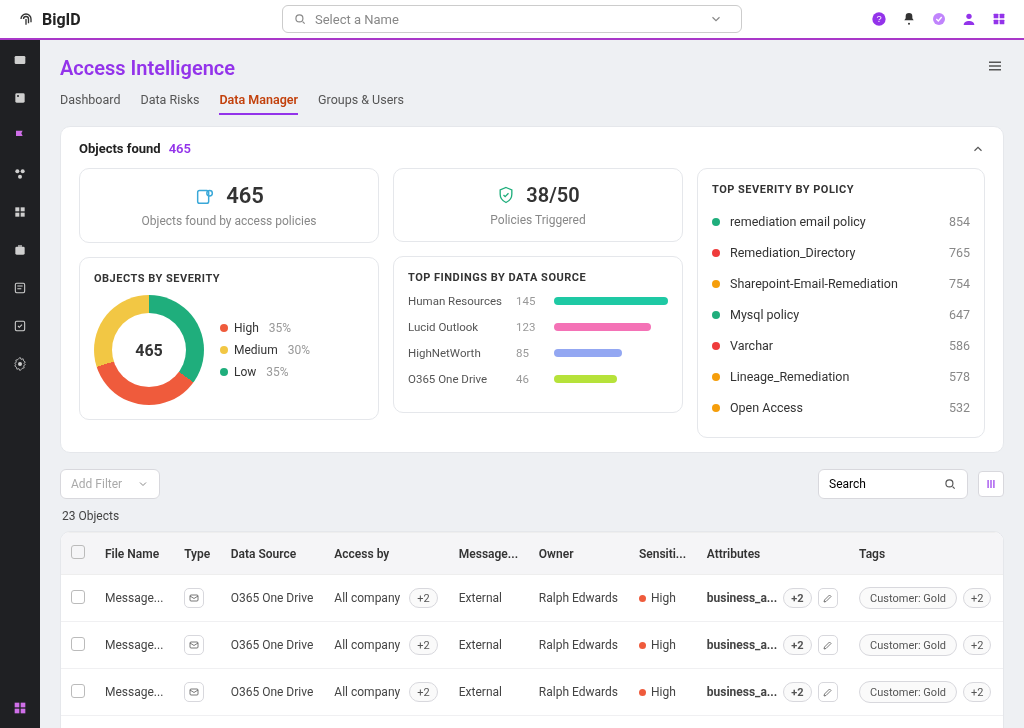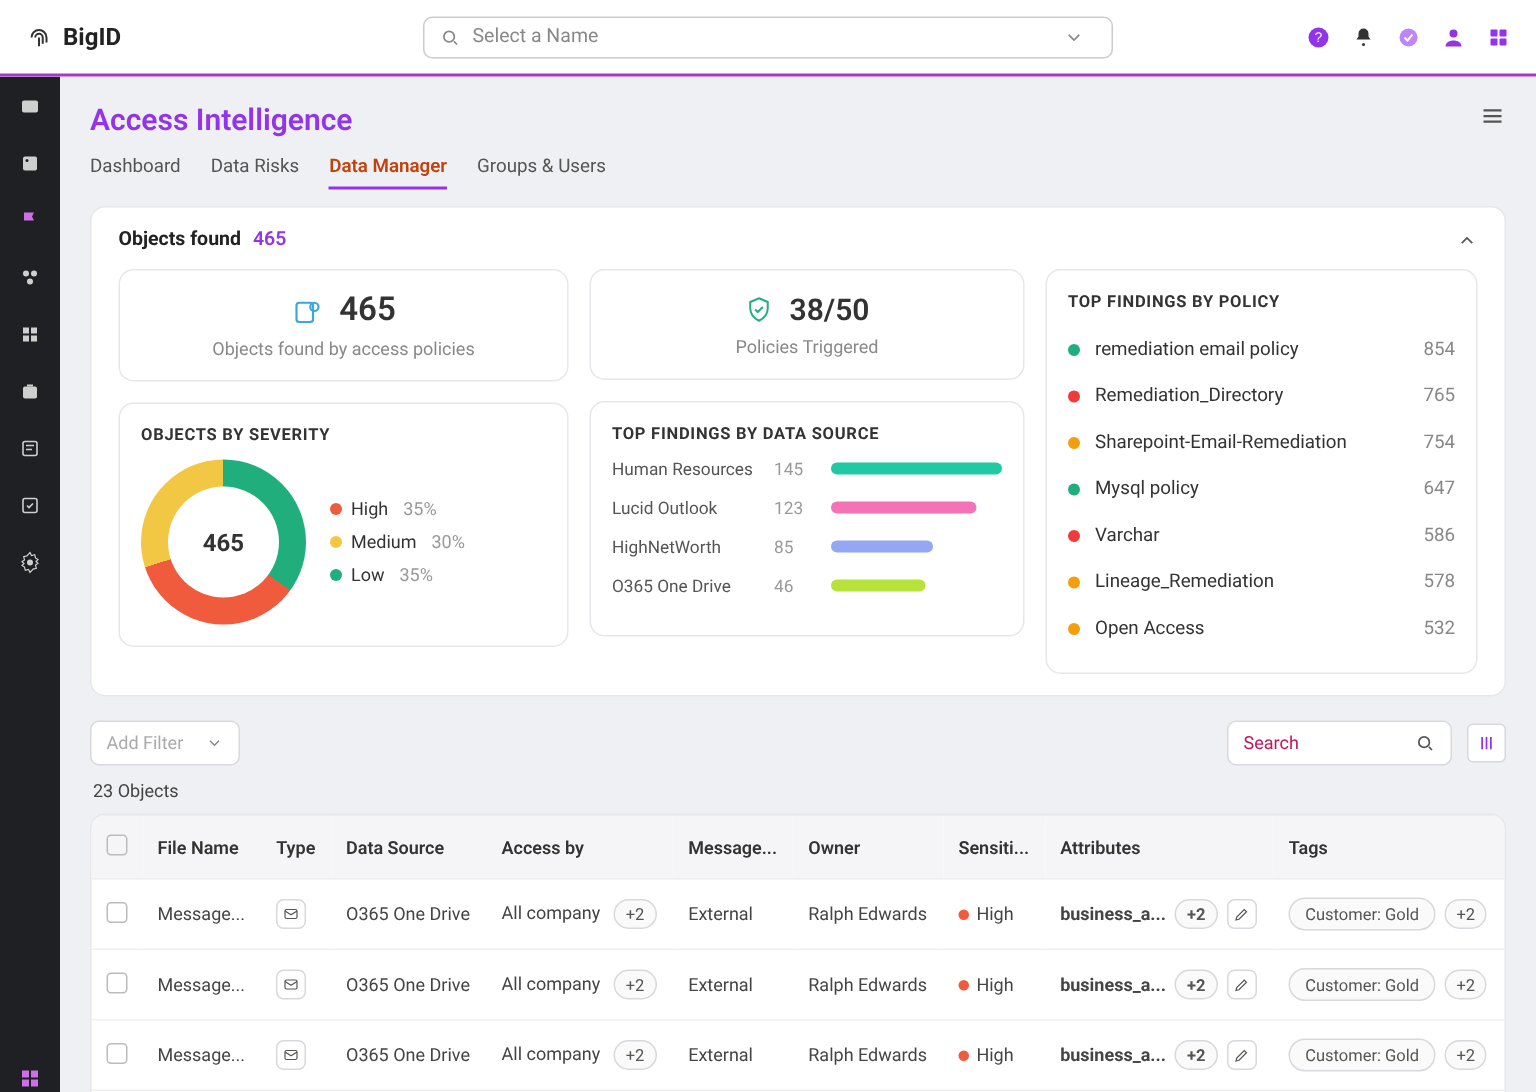--- a/index.html
+++ b/index.html
@@ -1,19 +1,19 @@
 <!DOCTYPE html>
 <html><head>
 <meta charset="utf-8">
 <style>
   * { box-sizing: border-box; margin: 0; padding: 0; }
   body { font-family: -apple-system, BlinkMacSystemFont, "Segoe UI", Roboto, sans-serif; background:#eef0f3; color:#333; font-size:13px; width:1024px; height:728px; overflow:hidden; }
 
   
-  .topbar { height:51px; background:#fff; border-bottom:2px solid #a938c9; display:flex; align-items:center; padding:0 16px; position:relative; }
+  .topbar { height:40px; background:#fff; border-bottom:2px solid #a938c9; display:flex; align-items:center; padding:0 16px; position:relative; }
   .logo { display:flex; align-items:center; gap:6px; font-weight:700; font-size:16px; color:#222;}
   .logo svg { width:20px; height:20px; }
   .search-name { position:absolute; left:50%; transform:translateX(-50%); width:460px; height:28px; border:1px solid #ccc; border-radius:6px; display:flex; align-items:center; padding:0 10px; color:#888; background:#fff;}
   .search-name svg { width:14px; height:14px; margin-right:8px; }
   .search-name .chev { margin-left:auto; }
   .top-icons { margin-left:auto; display:flex; gap:12px; align-items:center;}
   .ticon { width:18px; height:18px; display:flex;align-items:center;justify-content:center; color:#7e22ce;}
   .ticon.bell { color:#333;}
   .ticon svg{width:16px;height:16px;}
 
@@ -73,21 +73,21 @@
   .ds-row .bar{ height:8px; border-radius:4px;}
 
   .pol-card{ padding:14px;}
   .pol-row{ display:flex; align-items:center; gap:10px; font-size:12.5px; color:#333; padding:8px 0;}
   .pol-row .cnt{ margin-left:auto; color:#888;}
 
   
   .filter-bar { display:flex; gap:10px; margin:16px 0 10px; align-items:center;}
   .add-filter{ width:100px; height:30px; border:1px solid #d8d8dd; border-radius:6px; background:#fff; display:flex;align-items:center; padding:0 10px; color:#aaa; font-size:12px;}
   .add-filter .chev{margin-left:auto;}
-  .search-box{ margin-left:auto; width:150px; height:30px; border:1px solid #d8d8dd; border-radius:6px; background:#fff; display:flex;align-items:center; padding:0 10px; color:#be185d; font-size:12px;}
+  .search-box{ margin-left:auto; width:150px; height:30px; border:1px solid #d8d8dd; border-radius:6px; background:#fff; display:flex;align-items:center; padding:0 10px; color:#000000; font-size:12px;}
   .search-box svg{margin-left:auto;width:14px;height:14px;color:#555;}
   .cols-btn{ width:26px;height:26px; border:1px solid #d8d8dd; border-radius:4px; background:#fff; display:flex;align-items:center;justify-content:center;}
 
   .objcount{ font-size:12px; color:#444; margin:0 0 8px 2px;}
 
   table.grid { width:100%; border-collapse:collapse; background:#fff; }
   table.grid th { text-align:left; font-size:12px; font-weight:600; color:#333; background:#f5f5f7; padding:12px 10px; border-top:1px solid #eee; border-bottom:1px solid #eee;}
   table.grid td { font-size:12px; color:#444; padding:12px 10px; border-bottom:1px solid #f0f0f2;}
   .chk{ width:14px;height:14px; border:1.5px solid #bbb; border-radius:3px; display:inline-block;}
   .badge{ display:inline-flex; align-items:center; justify-content:center; height:20px; padding:0 7px; border:1px solid #d8d8dd; border-radius:10px; font-size:11px; color:#555; background:#fafafa;}
@@ -322,21 +322,21 @@
                   <span>O365 One Drive</span>
                   <span style="color:#999">46</span>
                   <span class="bar" style="width:55%;background:#b6e23a"></span>
                 </div>
               </div>
           </div>
         </div>
 
         <div class="right">
           <div class="card pol-card" style="height:100%;">
-            <div class="sec-title">TOP FINDINGS BY POLICY</div>
+            <div class="sec-title">TOP SEVERITY BY POLICY</div>
             <div id="pol-rows">
                 <div class="pol-row">
                   <span class="dot" style="background:#1fae7c"></span>
                   <span>remediation email policy</span>
                   <span class="cnt">854</span>
                 </div>
                 <div class="pol-row">
                   <span class="dot" style="background:#ef3b3b"></span>
                   <span>Remediation_Directory</span>
                   <span class="cnt">765</span>

